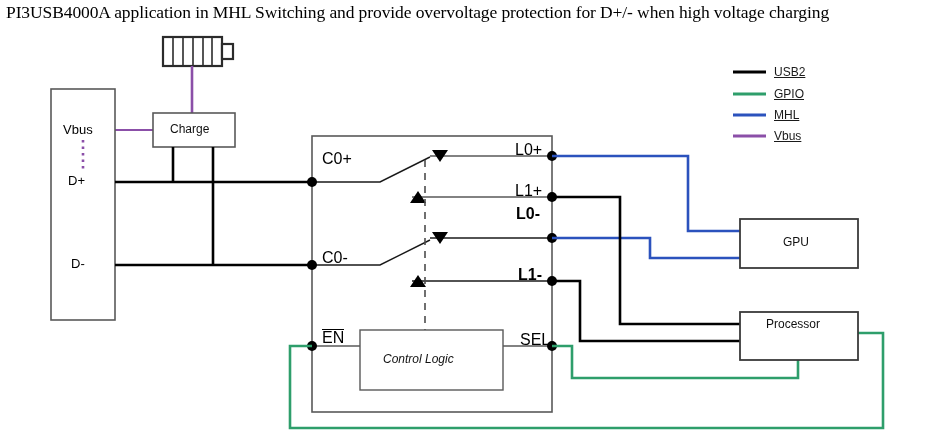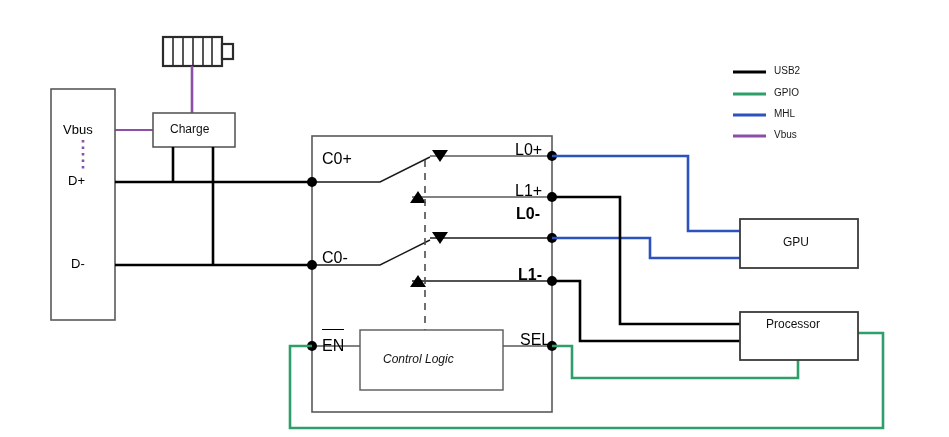--- a/index.html
+++ b/index.html
@@ -42,36 +42,38 @@
   .pin-label {
     position: absolute;
     font-family: "Liberation Sans", sans-serif;
     font-size: 16px;
     color: #000000;
     white-space: nowrap;
   }
   .legend-label {
     position: absolute;
     font-family: "Liberation Sans", sans-serif;
-    font-size: 10px;
+    font-size: 12px;
     color: #1a1a1a;
     white-space: nowrap;
+    text-decoration: underline;
   }
   .ovl {
     border-top: 1.3px solid #000;
     display: inline-block;
     line-height: 1.05;
-    padding-top: 8px;
+    padding-top: 0px;
   }
 </style>
 </head>
 <body>
 
 <div id="root">
 
+  <div id="title">PI3USB4000A application in MHL Switching and provide overvoltage protection for D+/- when high voltage charging</div>
 
   <svg class="layer" viewBox="0 0 949 437">
 
     <g>
       <rect x="163" y="37" width="59" height="29" fill="#ffffff" stroke="#2b2b2b" stroke-width="2.2"></rect>
       <line x1="173" y1="38" x2="173" y2="65" stroke="#2b2b2b" stroke-width="1.6"></line>
       <line x1="183" y1="38" x2="183" y2="65" stroke="#2b2b2b" stroke-width="1.6"></line>
       <line x1="193" y1="38" x2="193" y2="65" stroke="#2b2b2b" stroke-width="1.6"></line>
       <line x1="203" y1="38" x2="203" y2="65" stroke="#2b2b2b" stroke-width="1.6"></line>
       <line x1="212" y1="38" x2="212" y2="65" stroke="#2b2b2b" stroke-width="1.6"></line>

